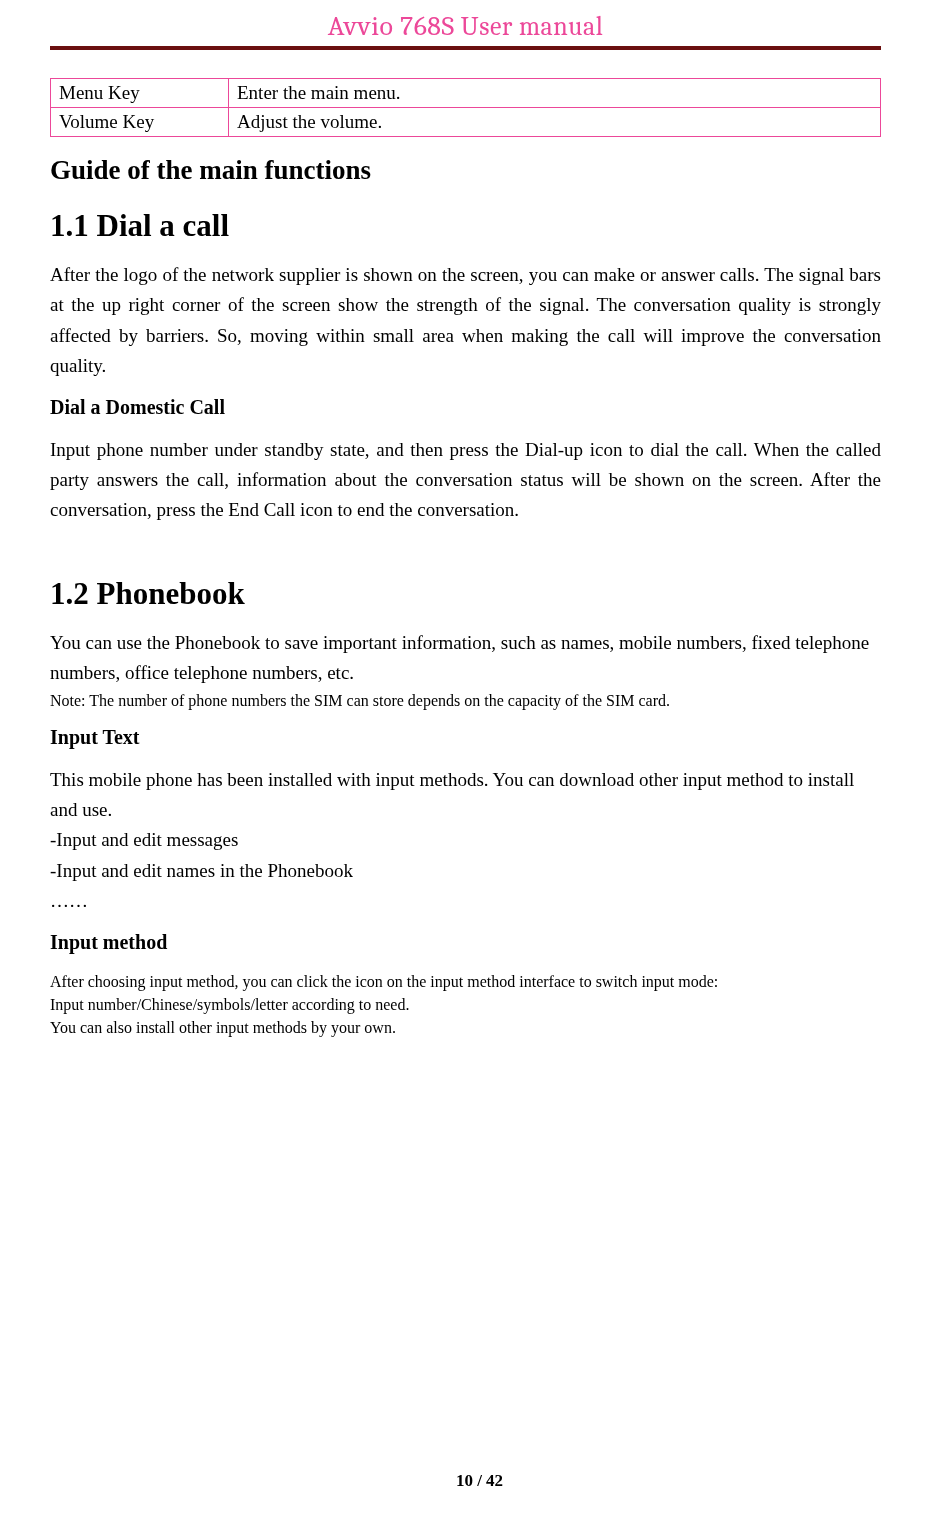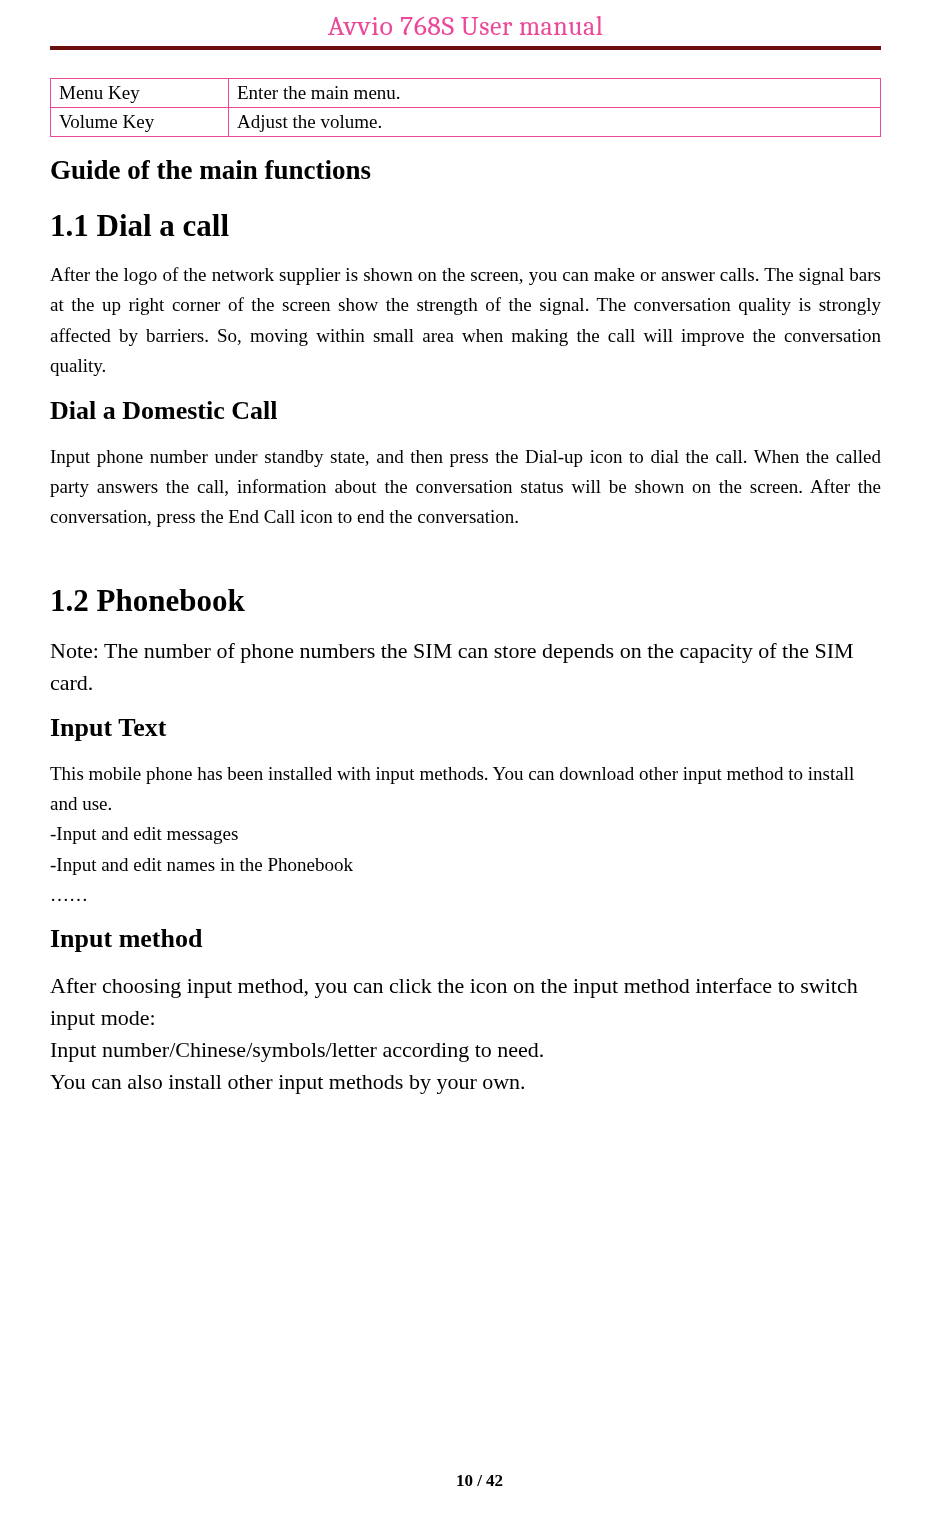--- a/index.html
+++ b/index.html
@@ -60,34 +60,34 @@
       font-size: 27px;
       font-weight: bold;
       margin: 18px 0 18px 0;
     }
     h2.subsection-title {
       font-size: 31px;
       font-weight: bold;
       margin: 22px 0 16px 0;
     }
     h2.sub-title {
-      font-size: 26px;
+      font-size: 20px;
       font-weight: bold;
       margin: 14px 0 16px 0;
     }
     p.para {
       font-size: 19px;
       line-height: 1.6;
       margin-bottom: 0;
     }
     p.para.justify {
       text-align: justify;
     }
     p.note {
-      font-size: 22px;
+      font-size: 16px;
       line-height: 1.45;
     }
     .block {
       margin-bottom: 14px;
     }
     .multi-line {
       font-size: 19px;
       line-height: 1.55;
     }
     .footer {
@@ -134,20 +134,21 @@
 
   <h2 class="sub-title">Dial a Domestic Call</h2>
   <div class="block">
     <p class="para justify">Input phone number under standby state, and then press the Dial-up icon to dial the call. When the called party answers the call, information about the conversation status will be shown on the screen. After the conversation, press the End Call icon to end the conversation.</p>
   </div>
 
   <div style="height:14px"></div>
 
   <h2 class="subsection-title">1.2 Phonebook</h2>
   <div class="block">
+    <p class="para">You can use the Phonebook to save important information, such as names, mobile numbers, fixed telephone numbers, office telephone numbers, etc.</p>
     <p class="note">Note: The number of phone numbers the SIM can store depends on the capacity of the SIM card.</p>
   </div>
 
   <h2 class="sub-title">Input Text</h2>
   <div class="block multi-line">
     <p class="para">This mobile phone has been installed with input methods. You can download other input method to install and use.</p>
     <p class="para">-Input and edit messages</p>
     <p class="para">-Input and edit names in the Phonebook</p>
     <p class="para">……</p>
   </div>

